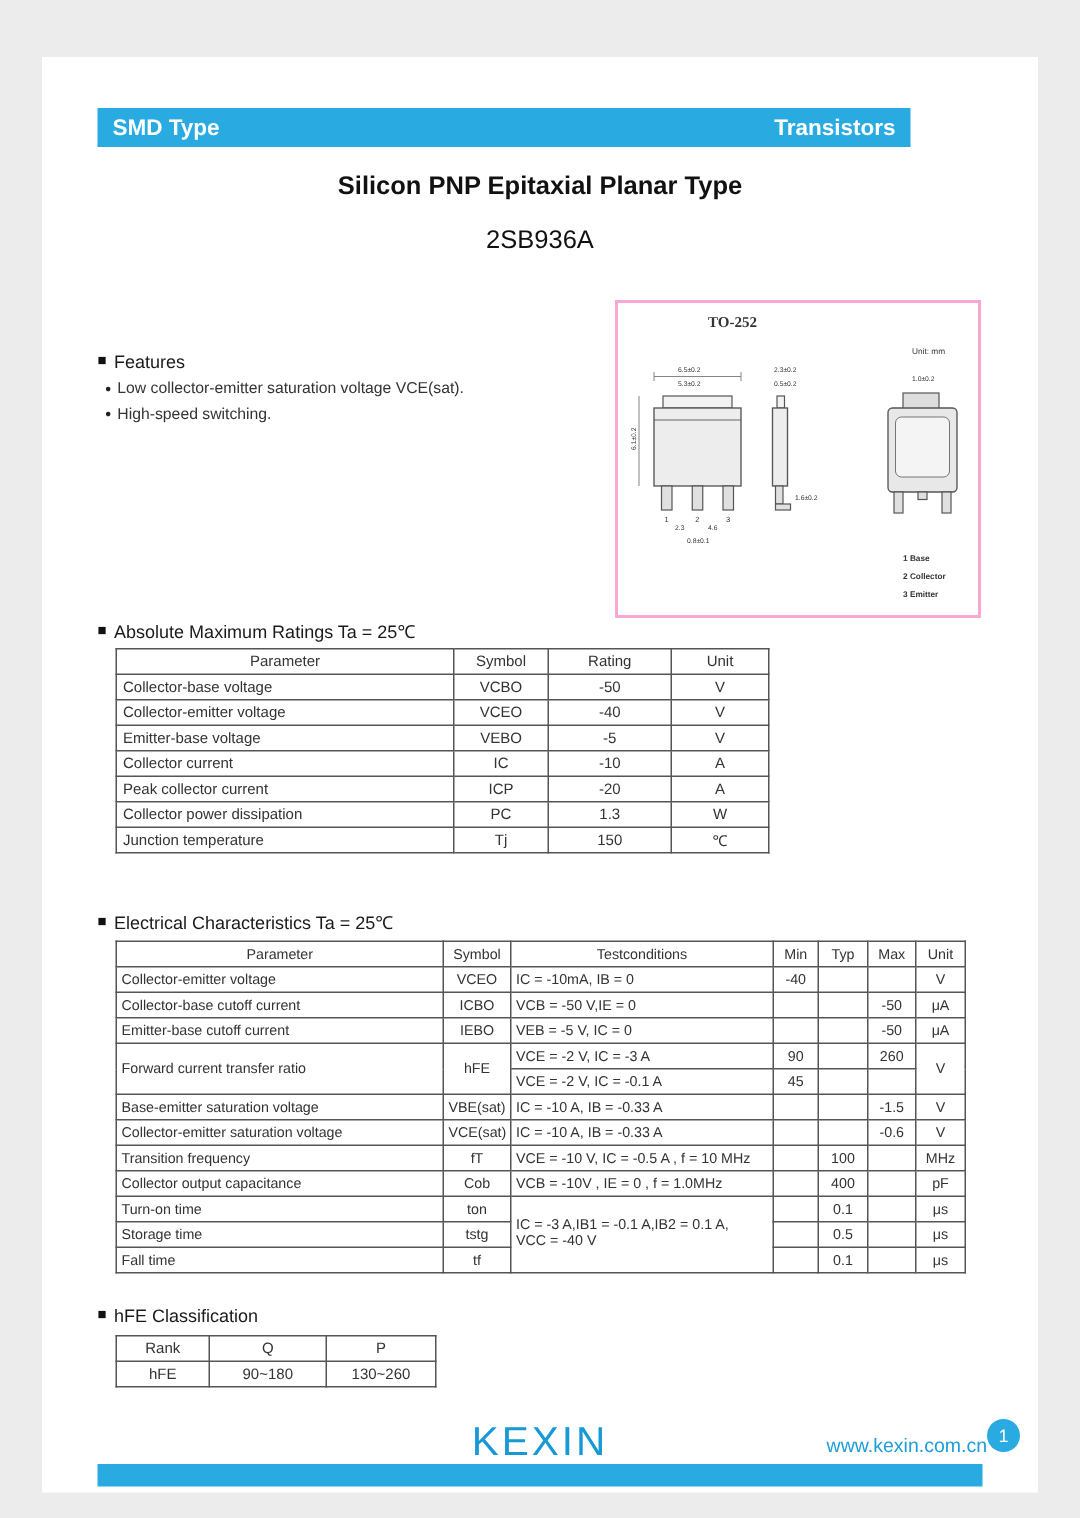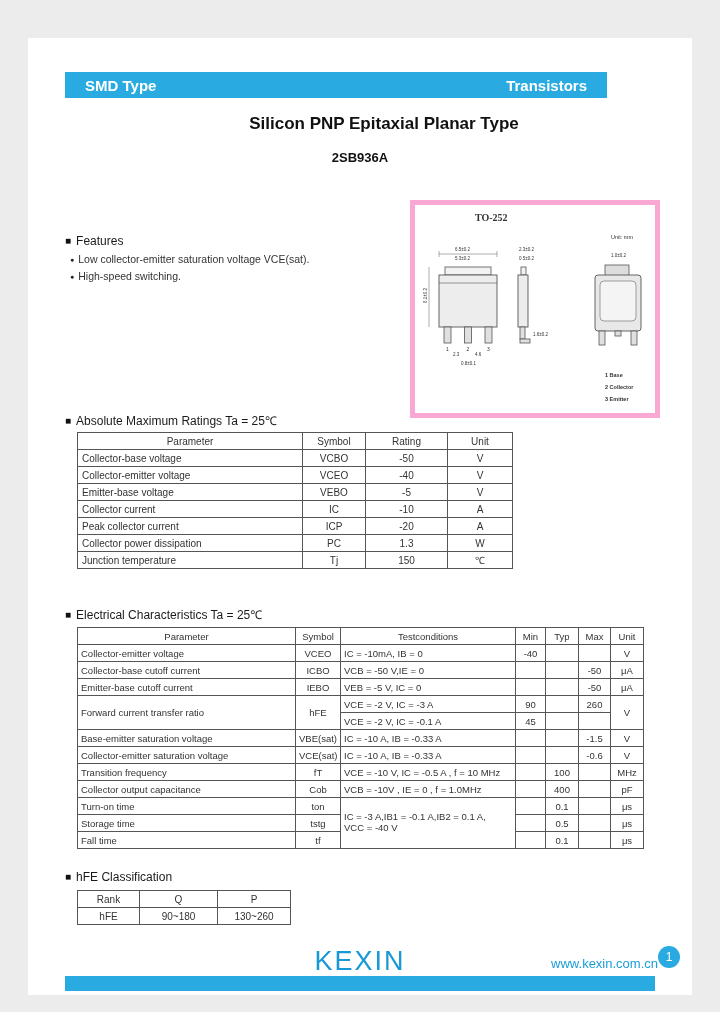--- a/index.html
+++ b/index.html
@@ -10,44 +10,44 @@
     color:#333;
   }
   .page{
     position:absolute;left:28px;top:38px;width:664px;height:957px;
     background:#ffffff;
   }
   .banner{
     position:absolute;left:37px;top:34px;width:542px;height:26px;
     background:#29ABE2;color:#fff;font-size:15px;font-weight:bold;
     display:flex;justify-content:space-between;align-items:center;
-    padding:0 20px;box-sizing:border-box;
+    padding:0 10px;box-sizing:border-box;
   }
   .doc-title{position:absolute;left:0;top:76px;width:100%;text-align:center;
-    font-size:17px;font-weight:bold;color:#111;margin-left:24px;}
+    font-size:17px;font-weight:bold;color:#111;}
   .part-number{position:absolute;left:0;top:112px;width:100%;text-align:center;
-    font-size:13px;font-weight:bold;color:#111;}
+    font-size:17px;font-weight:normal;color:#111;}
   .section-head{position:absolute;display:flex;align-items:center;gap:5px;
     font-size:12px;color:#1a1a1a;}
   .section-head .marker{font-size:10px;line-height:1;color:#111;}
   .feature-item{position:absolute;display:flex;align-items:center;gap:4px;
     font-size:10.5px;color:#333;}
   .feature-item .dot{font-size:7px;color:#222;}
   table{border-collapse:collapse;table-layout:fixed;font-size:10px;color:#333;}
   td{border:1px solid #555;padding:0 4px;height:16px;text-align:center;
      overflow:hidden;white-space:nowrap;}
   td.l{text-align:left;}
   tr.hdr td{text-align:center;}
   .tbl-absmax{position:absolute;left:49px;top:394px;width:435px;}
   .tbl-elec{position:absolute;left:49px;top:589px;width:566px;}
   .tbl-elec td{font-size:9.5px;padding:0 3px;}
   .tbl-hfe{position:absolute;left:49px;top:852px;width:213px;}
   .cond2{line-height:1.15;white-space:normal;margin-left:28px;}
   .pkg{position:absolute;left:382px;top:162px;width:240px;height:208px;
-    border:5px solid #f9a8d4;background:#fff;}
+    border:2px solid #f9a8d4;background:#fff;}
   .logo{position:absolute;left:0;top:908px;width:100%;text-align:center;
     color:#1799D6;font-size:27px;font-weight:normal;letter-spacing:2px;}
   .website{position:absolute;right:34px;top:918px;color:#1B9DD9;font-size:13px;
     text-decoration:none;}
   .page-circle{position:absolute;right:12px;top:908px;width:22px;height:22px;
     border-radius:50%;background:#29ABE2;color:#fff;font-size:12px;
     display:flex;align-items:center;justify-content:center;}
   .bottom-bar{position:absolute;left:37px;top:938px;width:590px;height:15px;
     background:#29ABE2;}
   svg text{fill:#333;}

